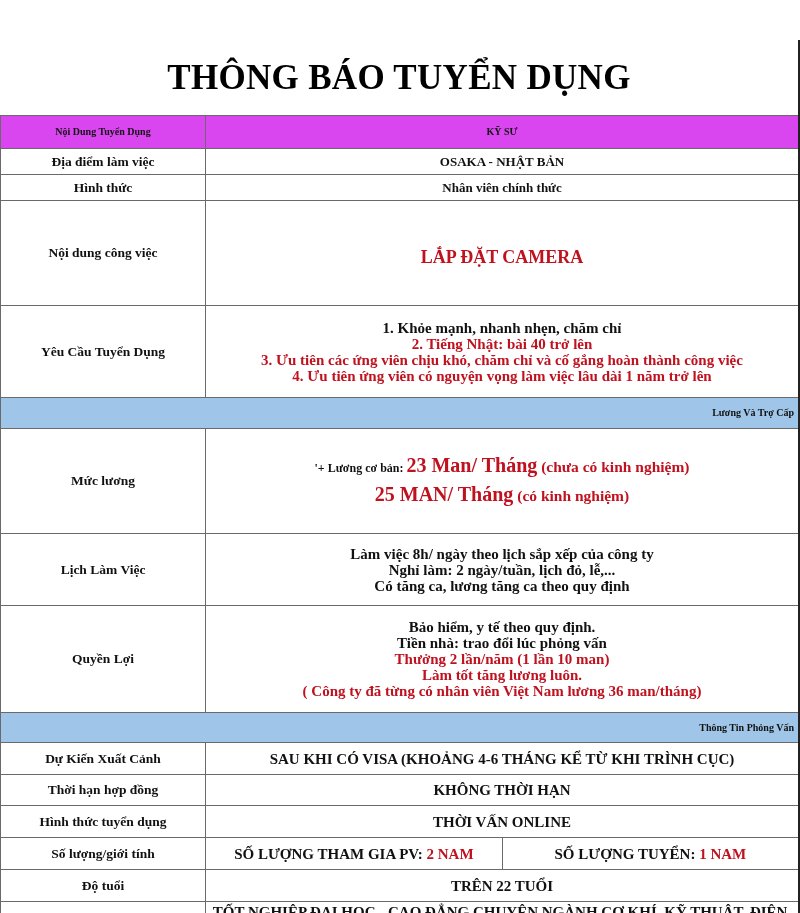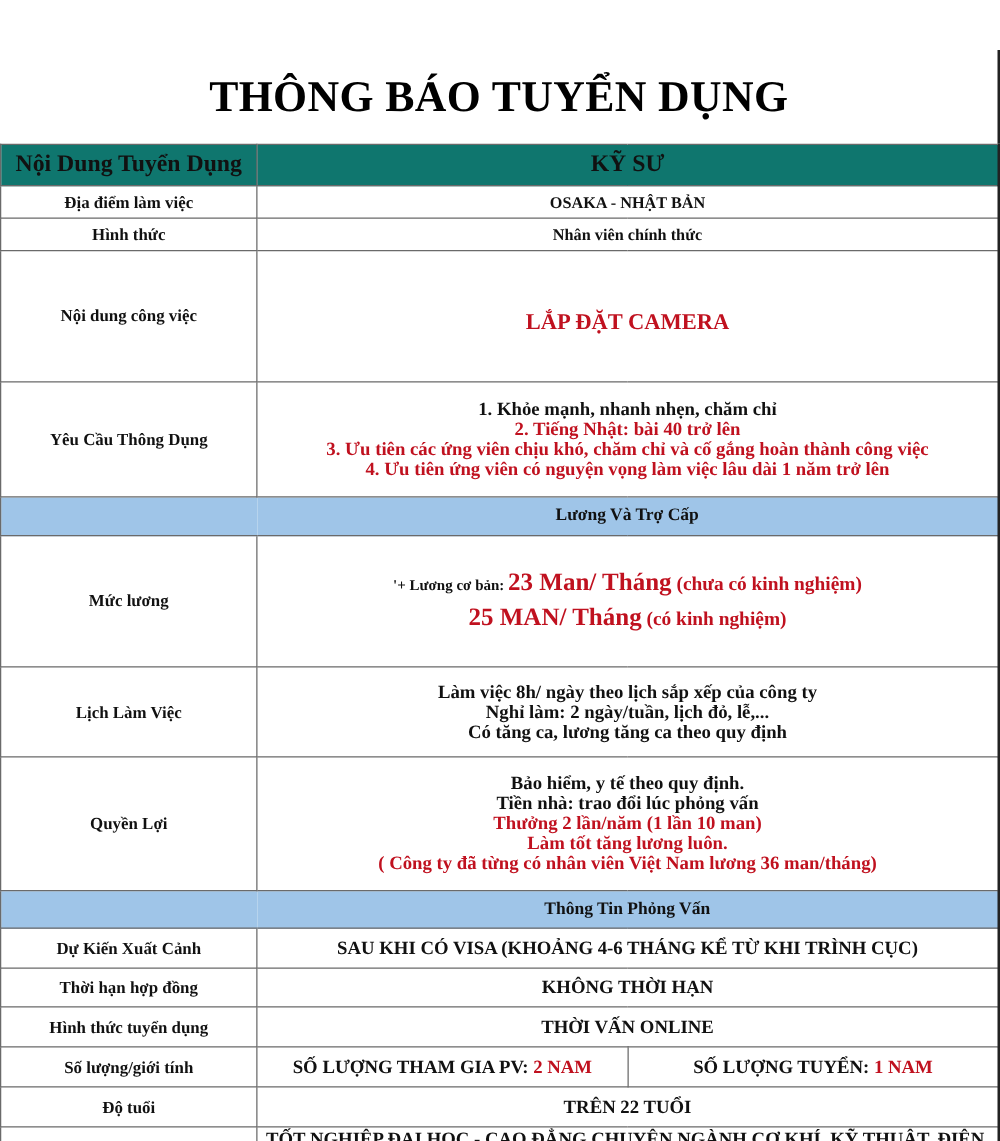--- a/index.html
+++ b/index.html
@@ -10,22 +10,22 @@
     height: 75px; display: flex; align-items: center; justify-content: center;
     font-size: 35px; font-weight: bold; letter-spacing: 0.3px; color: #000;
     border-right: 2px solid #222;
   }
   table { width: 800px; border-collapse: collapse; table-layout: fixed; }
   td {
     border: 1px solid #6a6a6a; text-align: center; vertical-align: middle;
     font-weight: bold; font-size: 13px; line-height: 16px; padding: 0 4px;
   }
   td.label { width: 205px; font-size: 13.5px; }
-  tr.section td { background: #9fc5e8; font-size: 14px; }
-  tr.header td { background: #0f766e; font-size: 19px; font-family: Liberation Serif, serif; }
+  tr.section td { background: #9fc5e8; font-size: 10px; text-align: right; }
+  tr.header td { background: #d946ef; font-size: 10px; font-family: Liberation Serif, serif; }
   table { border-right: 2px solid #222; }
   .red { color: #c0111f; }
   .big-red { color: #c0111f; font-size: 20px; }
   .job-title { color: #c0111f; font-size: 18px; }
   .small { font-size: 15px; }
   .line { display: block; }
   .salary { font-size: 13px; line-height: 26px; }
   .salary .prefix { font-size: 12px; color: #111; }
   .salary .paren { font-size: 15.5px; color: #c0111f; }
 </style>
@@ -49,21 +49,21 @@
       <td class="label">Hình thức</td>
       <td colspan="2">Nhân viên chính thức</td>
     </tr>
     <tr style="height:105px">
       <td class="label">Nội dung công việc</td>
       <td colspan="2" style="padding-top:10px;">
         <span class="job-title">LẮP ĐẶT CAMERA</span>
       </td>
     </tr>
     <tr style="height:92px">
-      <td class="label">Yêu Cầu Thông Dụng</td>
+      <td class="label">Yêu Cầu Tuyển Dụng</td>
       <td colspan="2" class="small">
         <span class="line">1. Khỏe mạnh, nhanh nhẹn, chăm chỉ</span>
         <span class="line red">2. Tiếng Nhật: bài 40 trở lên</span>
         <span class="line red">3. Ưu tiên các ứng viên chịu khó, chăm chỉ và cố gắng hoàn thành công việc</span>
         <span class="line red">4. Ưu tiên ứng viên có nguyện vọng làm việc lâu dài 1 năm trở lên</span>
       </td>
     </tr>
 
     <tr class="section" style="height:31px">
       <td class="label" style="border-right:none;"></td>

